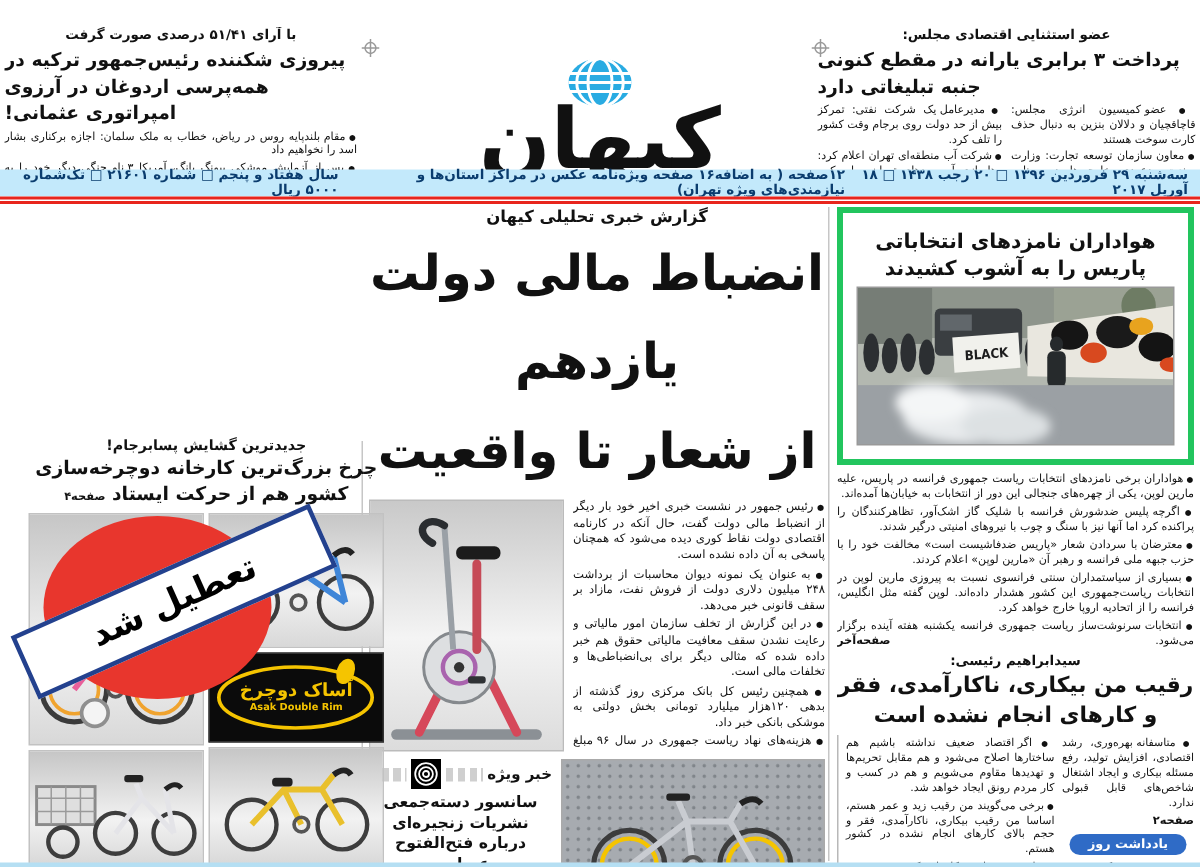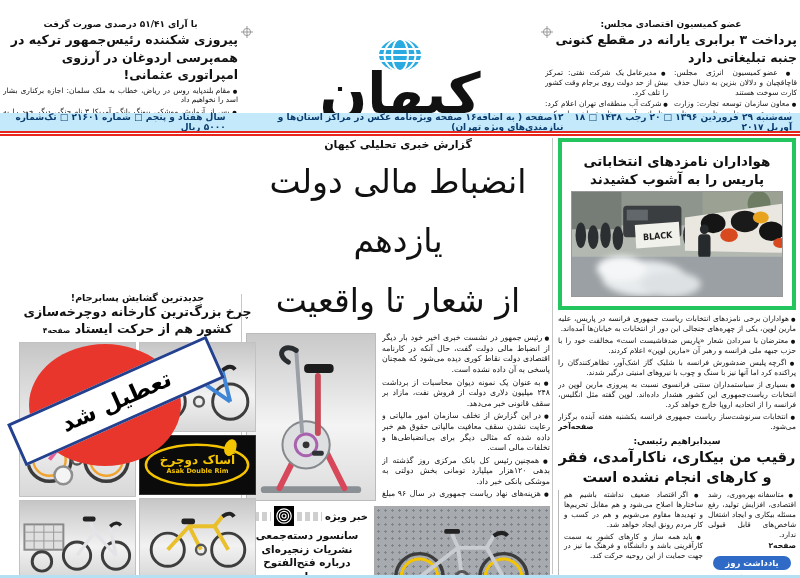--- a/index.html
+++ b/index.html
@@ -5,21 +5,21 @@
   html,body{margin:0;padding:0;background:#e9e9e9;}
   .page{position:relative;width:800px;height:578px;background:#ffffff;overflow:hidden;
         direction:rtl;font-family:"DejaVu Sans",sans-serif;color:#111;}
   .page *{box-sizing:border-box;}
 
   
   .top-story{position:absolute;top:18px;height:108px;overflow:hidden;}
   .ts-left{left:3px;width:235px;}
   .ts-right{right:3px;width:252px;}
   .ts-kicker{font-size:9px;font-weight:bold;text-align:center;line-height:12px;}
-  .ts-headline{font-size:12.5px;font-weight:bold;text-align:right;line-height:1.4;margin:1px 0 2px;}
+  .ts-headline{font-size:12.5px;font-weight:bold;text-align:left;line-height:1.4;margin:1px 0 2px;}
   .ts-cols{display:flex;gap:6px;}
   .ts-col{flex:1;font-size:7.4px;line-height:1.32;text-align:justify;}
   .b{margin-bottom:2px;}
   .b::before{content:"● ";font-size:70%;}
   .pageref{font-weight:bold;font-size:7.6px;}
 
   .masthead{position:absolute;left:250px;top:0;width:300px;height:110px;text-align:center;margin-top:32px;}
   .globe{position:absolute;left:50%;top:6px;transform:translateX(-50%);}
   .mast-title{position:absolute;left:0;right:0;top:34px;font-size:56px;font-weight:bold;
               line-height:1;letter-spacing:-2px;}
@@ -36,21 +36,21 @@
             border-top:2px solid var(--rule_red);border-bottom:2px solid var(--rule_red);background:#fff;}
 
   .vrule{position:absolute;width:1px;background:#c6c6c6;}
   .vr1{left:552px;top:138px;height:436px;}
   .vr2{left:241px;top:294px;height:280px;}
   .bottom-strip{position:absolute;left:0;bottom:0;width:800px;height:3px;background:#b5dff3;}
 
   
   .mid{position:absolute;left:246px;top:138px;width:304px;height:438px;overflow:hidden;}
   .ms-kicker{font-size:11px;font-weight:bold;text-align:center;line-height:14px;}
-  .ms-headline{font-size:33px;font-weight:normal;text-align:center;line-height:1.8;}
+  .ms-headline{font-size:33px;font-weight:bold;text-align:center;line-height:1.8;}
   .ms-body{display:flex;gap:6px;height:168px;margin-top:3px;}
   .ms-text{flex:1;font-size:7.8px;line-height:1.36;text-align:justify;overflow:hidden;}
   .ms-photo{width:130px;flex:none;border:1px solid #bbb;
             background:linear-gradient(#c9c9c9,#f4f4f4 55%,#dcdcdc);}
   .special-row{display:flex;gap:6px;margin-top:5px;height:104px;}
   .special-box{width:122px;flex:none;display:flex;flex-direction:column;}
   .kv-header{display:flex;align-items:center;gap:3px;height:20px;}
   .kv-label{font-size:10px;font-weight:bold;white-space:nowrap;}
   .kv-bars{flex:1;height:9px;background:repeating-linear-gradient(90deg,#cfcfcf 0 5px,#ffffff 5px 8px);}
   .kv-spiral{width:20px;height:20px;background:#000;flex:none;}
@@ -131,21 +131,21 @@
       </svg>
   </span>
   <span class="regmark rm-b">
     <svg width="12" height="12" viewBox="0 0 12 12">
         <circle cx="6" cy="6" r="3.6" fill="none" stroke="#999" stroke-width="1"></circle>
         <path d="M6 0V12M0 6H12" stroke="#999" stroke-width="1"></path>
       </svg>
   </span>
 
   <div class="top-story ts-right">
-    <div class="ts-kicker">عضو کمیسیون اقتصادی مجلس:</div>
+    <div class="ts-kicker">عضو استثنایی اقتصادی مجلس:</div>
     <div class="ts-headline">پرداخت ۳ برابری یارانه در مقطع کنونی جنبه تبلیغاتی دارد</div>
     <div class="ts-cols">
       <div class="ts-col">
         <div class="b">عضو کمیسیون انرژی مجلس: قاچاقچیان و دلالان بنزین به دنبال حذف کارت سوخت هستند</div>
         <div class="b">معاون سازمان توسعه تجارت: وزارت صنعت بدعهدی خارجی‌ها در برنامه توسعه صادرات غیرنفتی را پیش‌بینی نکرده بود</div>
       </div>
       <div class="ts-col">
         <div class="b">مدیرعامل یک شرکت نفتی: تمرکز بیش از حد دولت روی برجام وقت کشور را تلف کرد.</div>
         <div class="b">شرکت آب منطقه‌ای تهران اعلام کرد: رهاسازی آب سدهای تهران و امیرکبیر برای جلوگیری از سیل.   صفحه۴</div>
       </div>
@@ -339,40 +339,41 @@
         <rect y="66" width="238" height="40" fill="#9ba0a4"></rect>
         <g filter="url(#smoke-blur)">
           <ellipse cx="82" cy="88" rx="48" ry="18" fill="#e8ebed"></ellipse>
           <ellipse cx="56" cy="78" rx="28" ry="13" fill="#f4f6f7"></ellipse>
           <ellipse cx="112" cy="94" rx="34" ry="13" fill="#dde1e3"></ellipse>
         </g>
       </svg>
     </div>
     <div class="paris-bullets">
       <div class="b">هواداران برخی نامزدهای انتخابات ریاست جمهوری فرانسه در پاریس، علیه مارین لوپن، یکی از چهره‌های جنجالی این دور از انتخابات به خیابان‌ها آمده‌اند.</div>
+      <div class="b">اگرچه پلیس ضدشورش فرانسه با شلیک گاز اشک‌آور، تظاهرکنندگان را پراکنده کرد اما آنها نیز با سنگ و چوب با نیروهای امنیتی درگیر شدند.</div>
       <div class="b">معترضان با سردادن شعار «پاریس ضدفاشیست است» مخالفت خود را با حزب جبهه ملی فرانسه و رهبر آن «مارین لوپن» اعلام کردند.</div>
-      <div class="b">اگرچه پلیس ضدشورش فرانسه با شلیک گاز اشک‌آور، تظاهرکنندگان را پراکنده کرد اما آنها نیز با سنگ و چوب با نیروهای امنیتی درگیر شدند.</div>
       <div class="b">بسیاری از سیاستمداران سنتی فرانسوی نسبت به پیروزی مارین لوپن در انتخابات ریاست‌جمهوری این کشور هشدار داده‌اند. لوپن گفته مثل انگلیس، فرانسه را از اتحادیه اروپا خارج خواهد کرد.</div>
       <div class="b">
         <span>انتخابات سرنوشت‌ساز ریاست جمهوری فرانسه یکشنبه هفته آینده برگزار می‌شود.</span>
         <span class="pageref" style="float:left">صفحه‌آخر</span>
       </div>
     </div>
     <div class="raisi-kicker">سیدابراهیم رئیسی:</div>
     <div class="raisi-headline">رقیب من بیکاری، ناکارآمدی، فقر و کارهای انجام نشده است</div>
     <div class="raisi-lower">
       <div class="rl-left">
         <div class="b">متاسفانه بهره‌وری، رشد اقتصادی، افزایش تولید، رفع مسئله بیکاری و ایجاد اشتغال شاخص‌های قابل قبولی ندارد.</div>
         <div class="pageref">صفحه۲</div>
         <span class="badge">یادداشت روز</span>
         <div class="note-headline">فرار از گوی داغ؛ عملیات غیرممکن</div>
 
       </div>
       <div class="rl-right">
         <div class="b">اگر اقتصاد ضعیف نداشته باشیم هم ساختارها اصلاح می‌شود و هم مقابل تحریم‌ها و تهدیدها مقاوم می‌شویم و هم در کسب و کار مردم رونق ایجاد خواهد شد.</div>
+        <div class="b">برخی می‌گویند من رقیب زید و عمر هستم، اساسا من رقیب بیکاری، ناکارآمدی، فقر و حجم بالای کارهای انجام نشده در کشور هستم.</div>
         <div class="b">باید همه ساز و کارهای کشور به سمت کارآفرینی باشد و دانشگاه و فرهنگ ما نیز در جهت حمایت از این روحیه حرکت کند.</div>
 
       </div>
     </div>
   </div>
 
   <div class="bottom-strip"></div>
 </div>
 
 </body></html>

